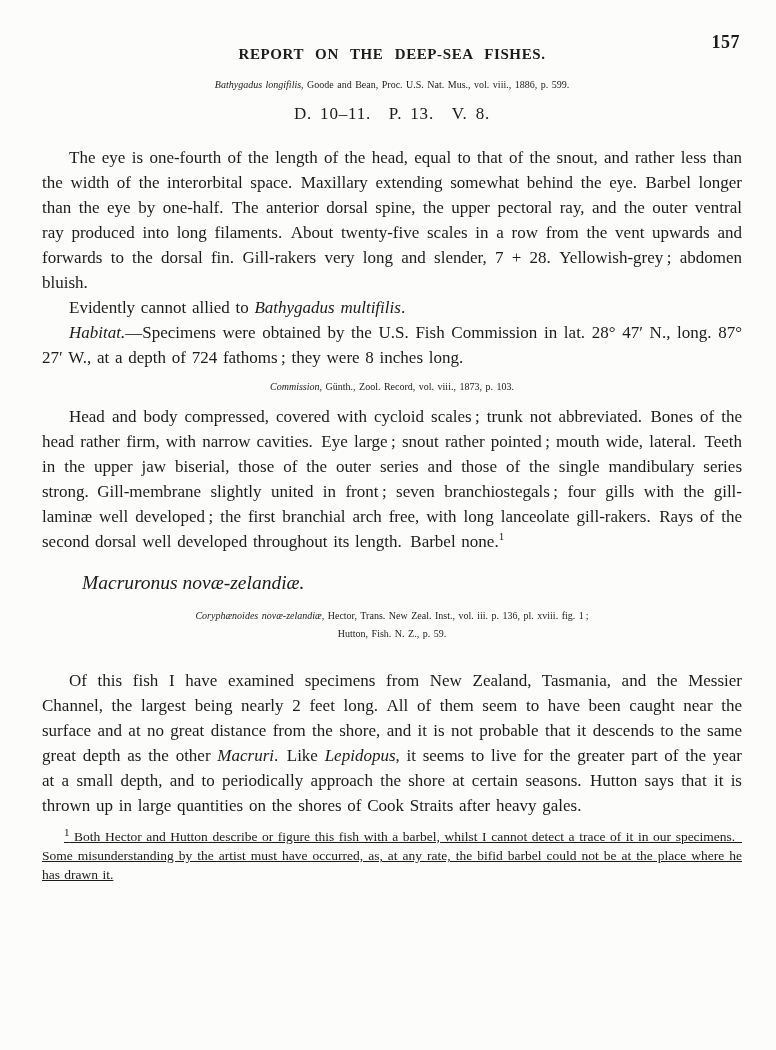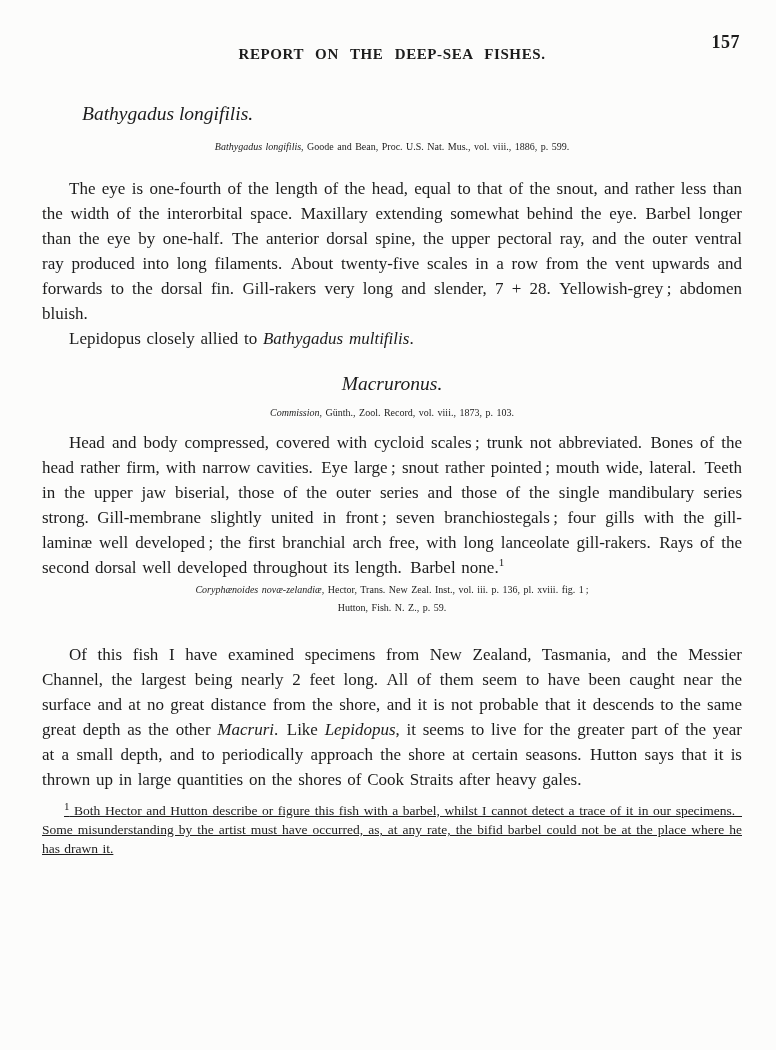--- a/index.html
+++ b/index.html
@@ -78,35 +78,36 @@
   }
   
   [data-name="species-heading-bathygadus-longifilis"]{margin-top:38px;}
   [data-name="synonymy-bathygadus-longifilis"]{margin-top:12px;}
   [data-name="fin-formula"]{margin-top:9px;}
   [data-name="paragraph-description"]{margin-top:20px;}
   [data-name="genus-heading-macruronus"]{margin-top:21px;}
   [data-name="synonymy-macruronus"]{margin-top:8px;}
   [data-name="paragraph-genus-description"]{margin-top:9px;}
   [data-name="species-heading-macruronus-novae-zelandiae"]{margin-top:17px;}
-  [data-name="synonymy-macruronus-novae-zelandiae"]{margin-top:1px;}
+  [data-name="synonymy-macruronus-novae-zelandiae"]{margin-top:12px;}
   [data-name="paragraph-distribution"]{margin-top:26px;}
   [data-name="footnote"]{margin-top:9px;}
 </style>
 </head>
 <body>
 
 <div class="page" data-name="book-page">
   <div class="running-header" data-name="running-header-title">REPORT ON THE DEEP-SEA FISHES.</div>
   <div class="page-number" data-name="page-number">157</div>
   <div data-name="page-content">
-      <div class="blk species-heading" data-name="species-heading-bathygadus-longifilis"><span class="it" data-name="italic-text-run">Bathygadus longifilis.</span></div>
       <div class="blk citation" data-name="synonymy-bathygadus-longifilis"><span class="it" data-name="italic-text-run">Bathygadus longifilis</span><span data-name="text-run">, Goode and Bean, Proc. U.S. Nat. Mus., vol. viii., 1886, p. 599.</span></div>
+      <div class="blk formula" data-name="fin-formula"><span data-name="text-run">D. 10–11. P. 13. V. 8.</span></div>
       <div class="blk paragraph" data-name="paragraph-description"><span data-name="text-run">The eye is one-fourth of the length of the head, equal to that of the snout, and rather less than the width of the interorbital space. Maxillary extending somewhat behind the eye. Barbel longer than the eye by one-half. The anterior dorsal spine, the upper pectoral ray, and the outer ventral ray produced into long filaments. About twenty-five scales in a row from the vent upwards and forwards to the dorsal fin. Gill-rakers very long and slender, 7 + 28. Yellowish-grey ; abdomen bluish.</span></div>
-      <div class="blk paragraph" data-name="paragraph-affinity"><span data-name="text-run">Lepidopus closely allied to </span><span class="it" data-name="italic-text-run">Bathygadus multifilis</span><span data-name="text-run">.</span></div>
-      <div class="blk genus-heading" data-name="genus-heading-macruronus"><span class="it" data-name="italic-text-run">Macruronus.</span></div>
+      <div class="blk paragraph" data-name="paragraph-affinity"><span data-name="text-run">Evidently cannot allied to </span><span class="it" data-name="italic-text-run">Bathygadus multifilis</span><span data-name="text-run">.</span></div>
+      <div class="blk paragraph" data-name="paragraph-habitat"><span class="it" data-name="italic-text-run">Habitat.</span><span data-name="text-run">—Specimens were obtained by the U.S. Fish Commission in lat. 28° 47′ N., long. 87° 27′ W., at a depth of 724 fathoms ; they were 8 inches long.</span></div>
       <div class="blk citation" data-name="synonymy-macruronus"><span class="it" data-name="italic-text-run">Commission</span><span data-name="text-run">, Günth., Zool. Record, vol. viii., 1873, p. 103.</span></div>
       <div class="blk paragraph" data-name="paragraph-genus-description"><span data-name="text-run">Head and body compressed, covered with cycloid scales ; trunk not abbreviated. Bones of the head rather firm, with narrow cavities. Eye large ; snout rather pointed ; mouth wide, lateral. Teeth in the upper jaw biserial, those of the outer series and those of the single mandibulary series strong. Gill-membrane slightly united in front ; seven branchiostegals ; four gills with the gill-laminæ well developed ; the first branchial arch free, with long lanceolate gill-rakers. Rays of the second dorsal well developed throughout its length. Barbel none.</span><sup data-name="footnote-marker">1</sup></div>
+      <div class="blk species-heading" data-name="species-heading-macruronus-novae-zelandiae"><span class="it" data-name="italic-text-run">Macruronus novæ-zelandiæ.</span></div>
       <div class="blk citation" data-name="synonymy-macruronus-novae-zelandiae"><span class="it" data-name="italic-text-run">Coryphænoides novæ-zelandiæ</span><span data-name="text-run">, Hector, Trans. New Zeal. Inst., vol. iii. p. 136, pl. xviii. fig. 1 ;</span><br><span data-name="text-run">Hutton, Fish. N. Z., p. 59.</span></div>
       <div class="blk paragraph" data-name="paragraph-distribution"><span data-name="text-run">Of this fish I have examined specimens from New Zealand, Tasmania, and the Messier Channel, the largest being nearly 2 feet long. All of them seem to have been caught near the surface and at no great distance from the shore, and it is not probable that it descends to the same great depth as the other </span><span class="it" data-name="italic-text-run">Macruri</span><span data-name="text-run">. Like </span><span class="it" data-name="italic-text-run">Lepidopus</span><span data-name="text-run">, it seems to live for the greater part of the year at a small depth, and to periodically approach the shore at certain seasons. Hutton says that it is thrown up in large quantities on the shores of Cook Straits after heavy gales.</span></div>
       <div class="blk footnote" data-name="footnote"><sup data-name="footnote-marker">1</sup><span data-name="text-run"> Both Hector and Hutton describe or figure this fish with a barbel, whilst I cannot detect a trace of it in our specimens. Some misunderstanding by the artist must have occurred, as, at any rate, the bifid barbel could not be at the place where he has drawn it.</span></div>
     </div>
 </div>
 
 </body></html>

